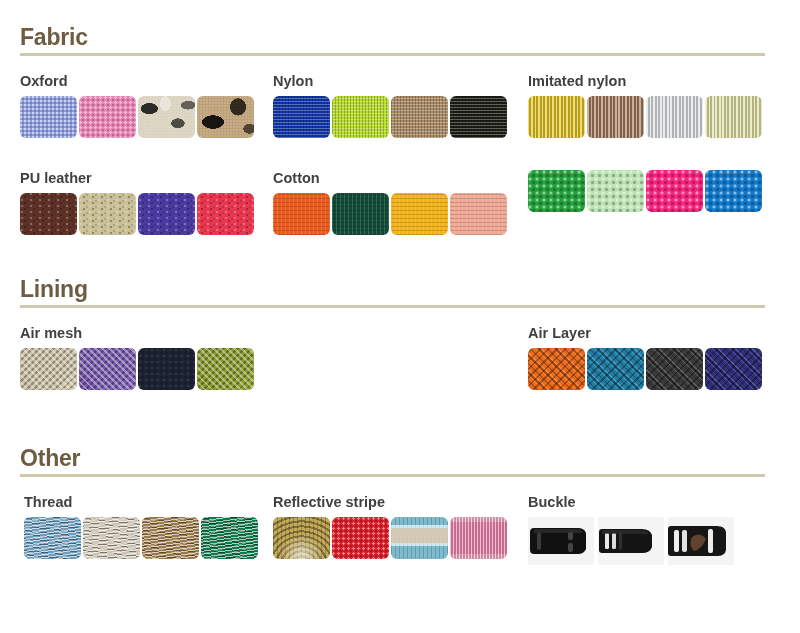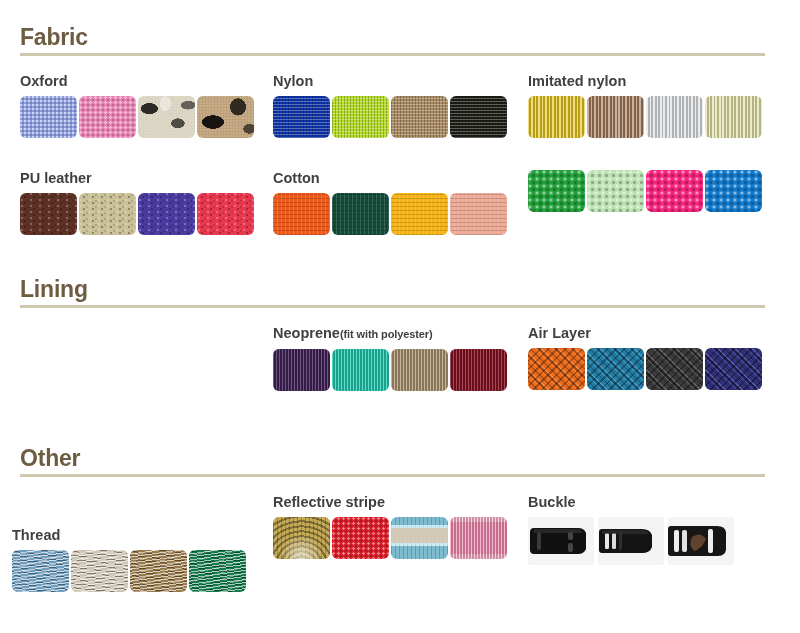--- a/index.html
+++ b/index.html
@@ -305,38 +305,38 @@
     </div>
   </div>
 
   <div class="section" style="top:276px;">
     <div class="section-head">
       <div class="section-title">Lining</div>
       <div class="section-rule"></div>
     </div>
 
     <div class="grid-row" style="height:92px; margin-top:17px;">
-
-      <div class="group" style="left:273px;">
-        <div class="group-label"><span>Neoprene</span><span class="sub">(fit with polyester)</span></div>
-        <div class="swatches">
-          <div class="swatch t-ribs" style="background-color:#45255e;">
-              <span class="tex"></span>
-            </div>
-          <div class="swatch t-ribs" style="background-color:#2ad6bb;">
-              <span class="tex"></span>
-            </div>
-          <div class="swatch t-ribs" style="background-color:#b9a07c;">
-              <span class="tex"></span>
-            </div>
-          <div class="swatch t-ribs" style="background-color:#8e1426;">
-              <span class="tex"></span>
-            </div>
-        </div>
-      </div>
+      <div class="group" style="left:20px;">
+        <div class="group-label">Air mesh</div>
+        <div class="swatches">
+          <div class="swatch t-mesh" style="background-color:#cdc1a6;">
+              <span class="tex"></span>
+            </div>
+          <div class="swatch t-mesh" style="background-color:#7a5ab0;">
+              <span class="tex"></span>
+            </div>
+          <div class="swatch t-flat" style="background-color:#1b2130;">
+              <span class="tex"></span>
+            </div>
+          <div class="swatch t-mesh" style="background-color:#8b9b2c;">
+              <span class="tex"></span>
+            </div>
+        </div>
+      </div>
+
 
       <div class="group" style="left:528px;">
         <div class="group-label">Air Layer</div>
         <div class="swatches">
           <div class="swatch t-diamond" style="background-color:#ef6a18;">
               <span class="tex"></span>
             </div>
           <div class="swatch t-diamond" style="background-color:#1f7fa8;">
               <span class="tex"></span>
             </div>
@@ -351,21 +351,21 @@
     </div>
   </div>
 
   <div class="section" style="top:445px;">
     <div class="section-head">
       <div class="section-title">Other</div>
       <div class="section-rule"></div>
     </div>
 
     <div class="grid-row" style="height:92px; margin-top:17px;">
-      <div class="group" style="left:12px;margin-top:33px;">
+      <div class="group" style="left:24px;">
         <div class="group-label">Thread</div>
         <div class="swatches">
           <div class="swatch t-thread" style="background-color:#6e9fc0;">
               <span class="tex"></span>
             </div>
           <div class="swatch t-thread" style="background-color:#cdc4b2;">
               <span class="tex"></span>
             </div>
           <div class="swatch t-thread" style="background-color:#9b7a49;">
               <span class="tex"></span>

